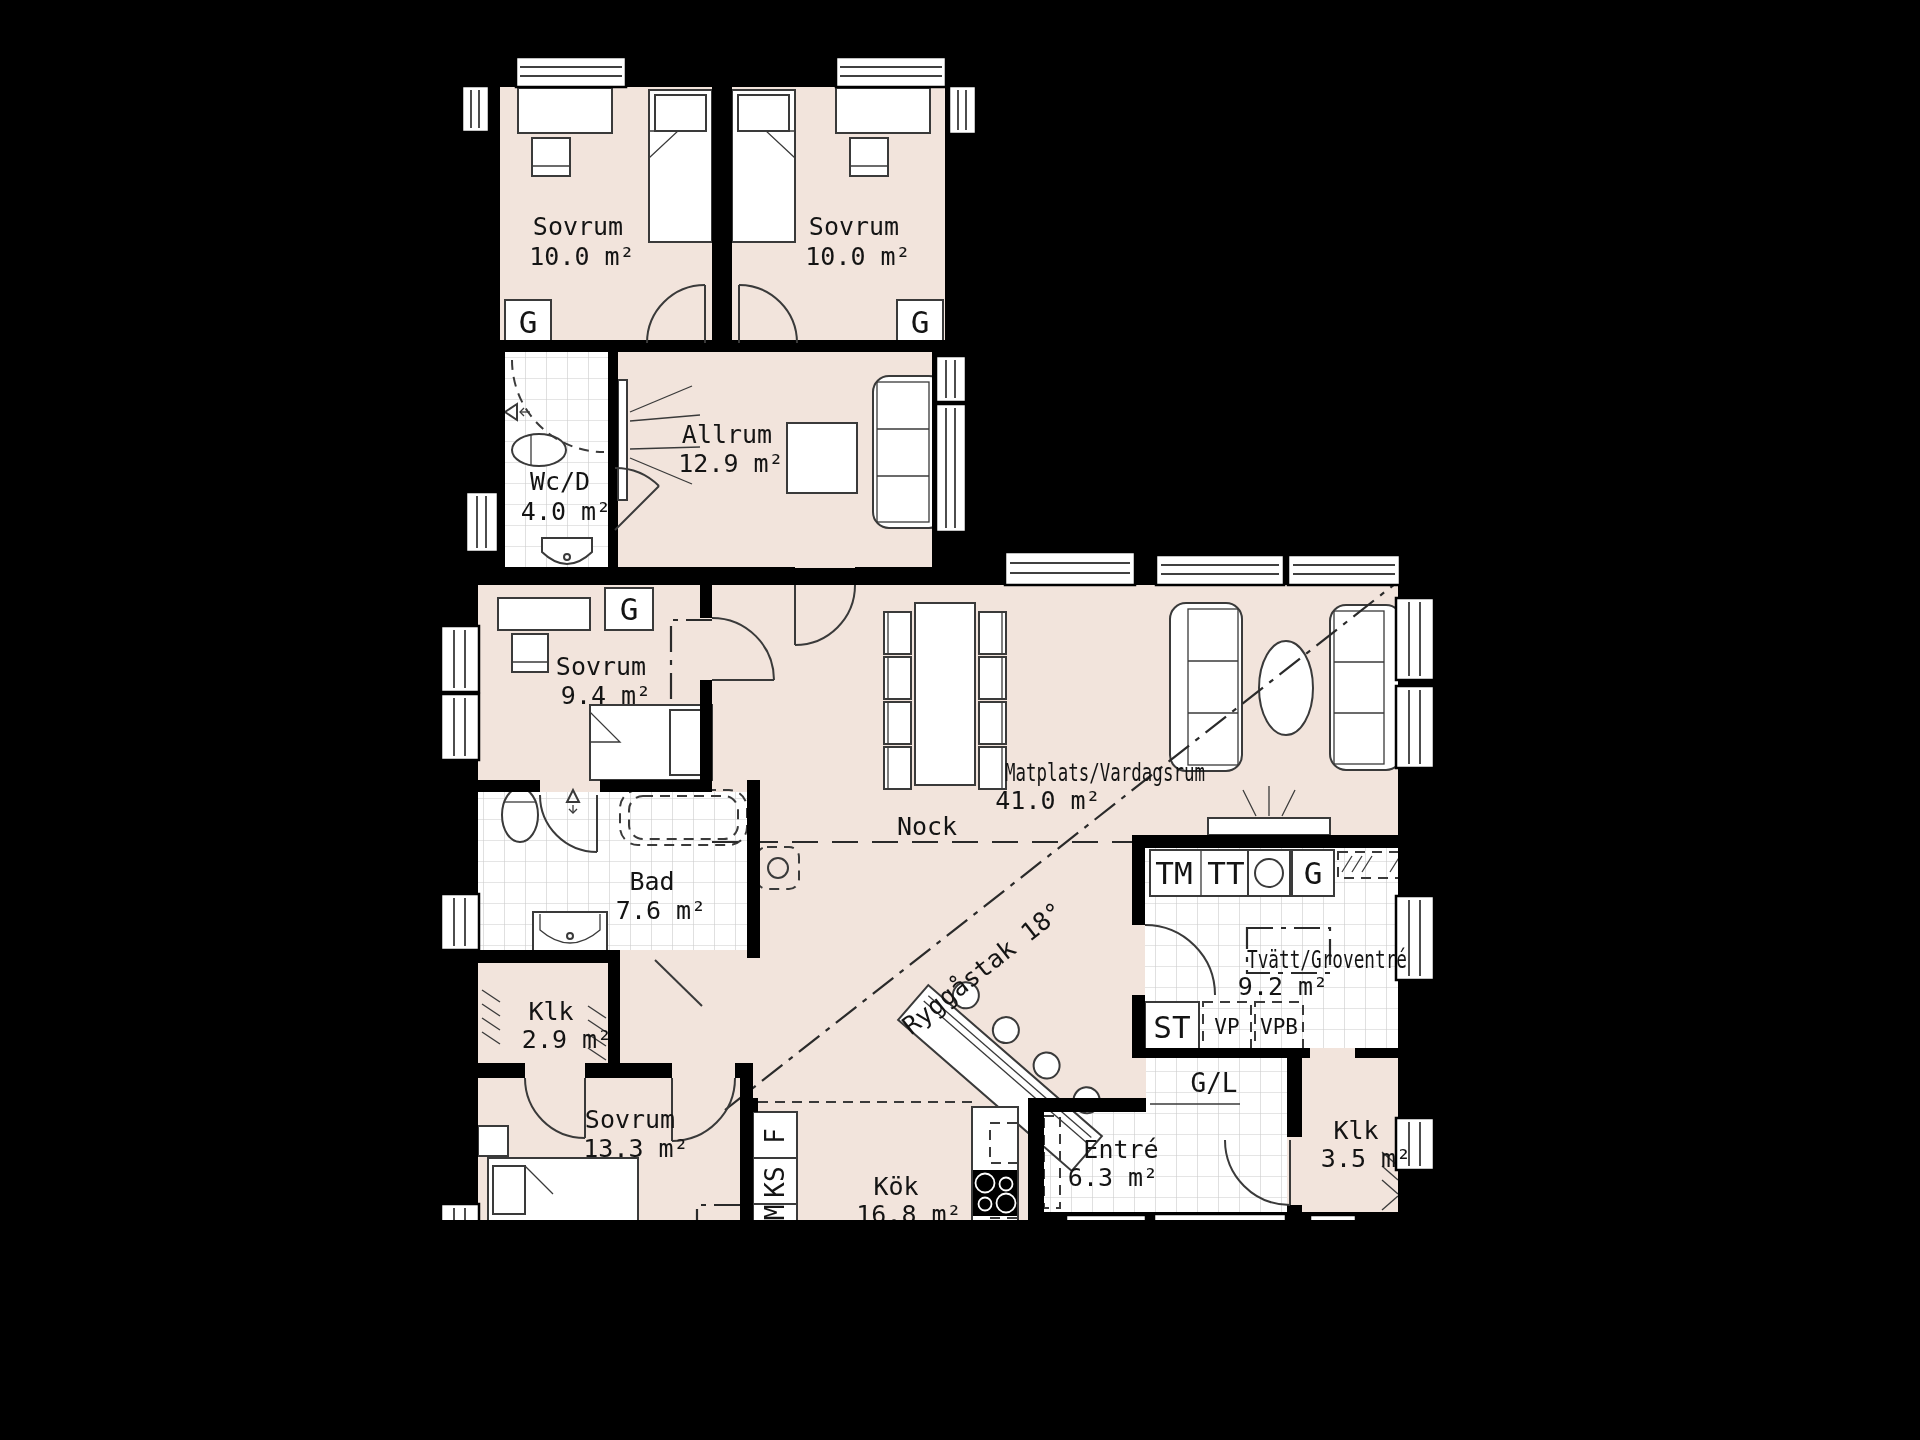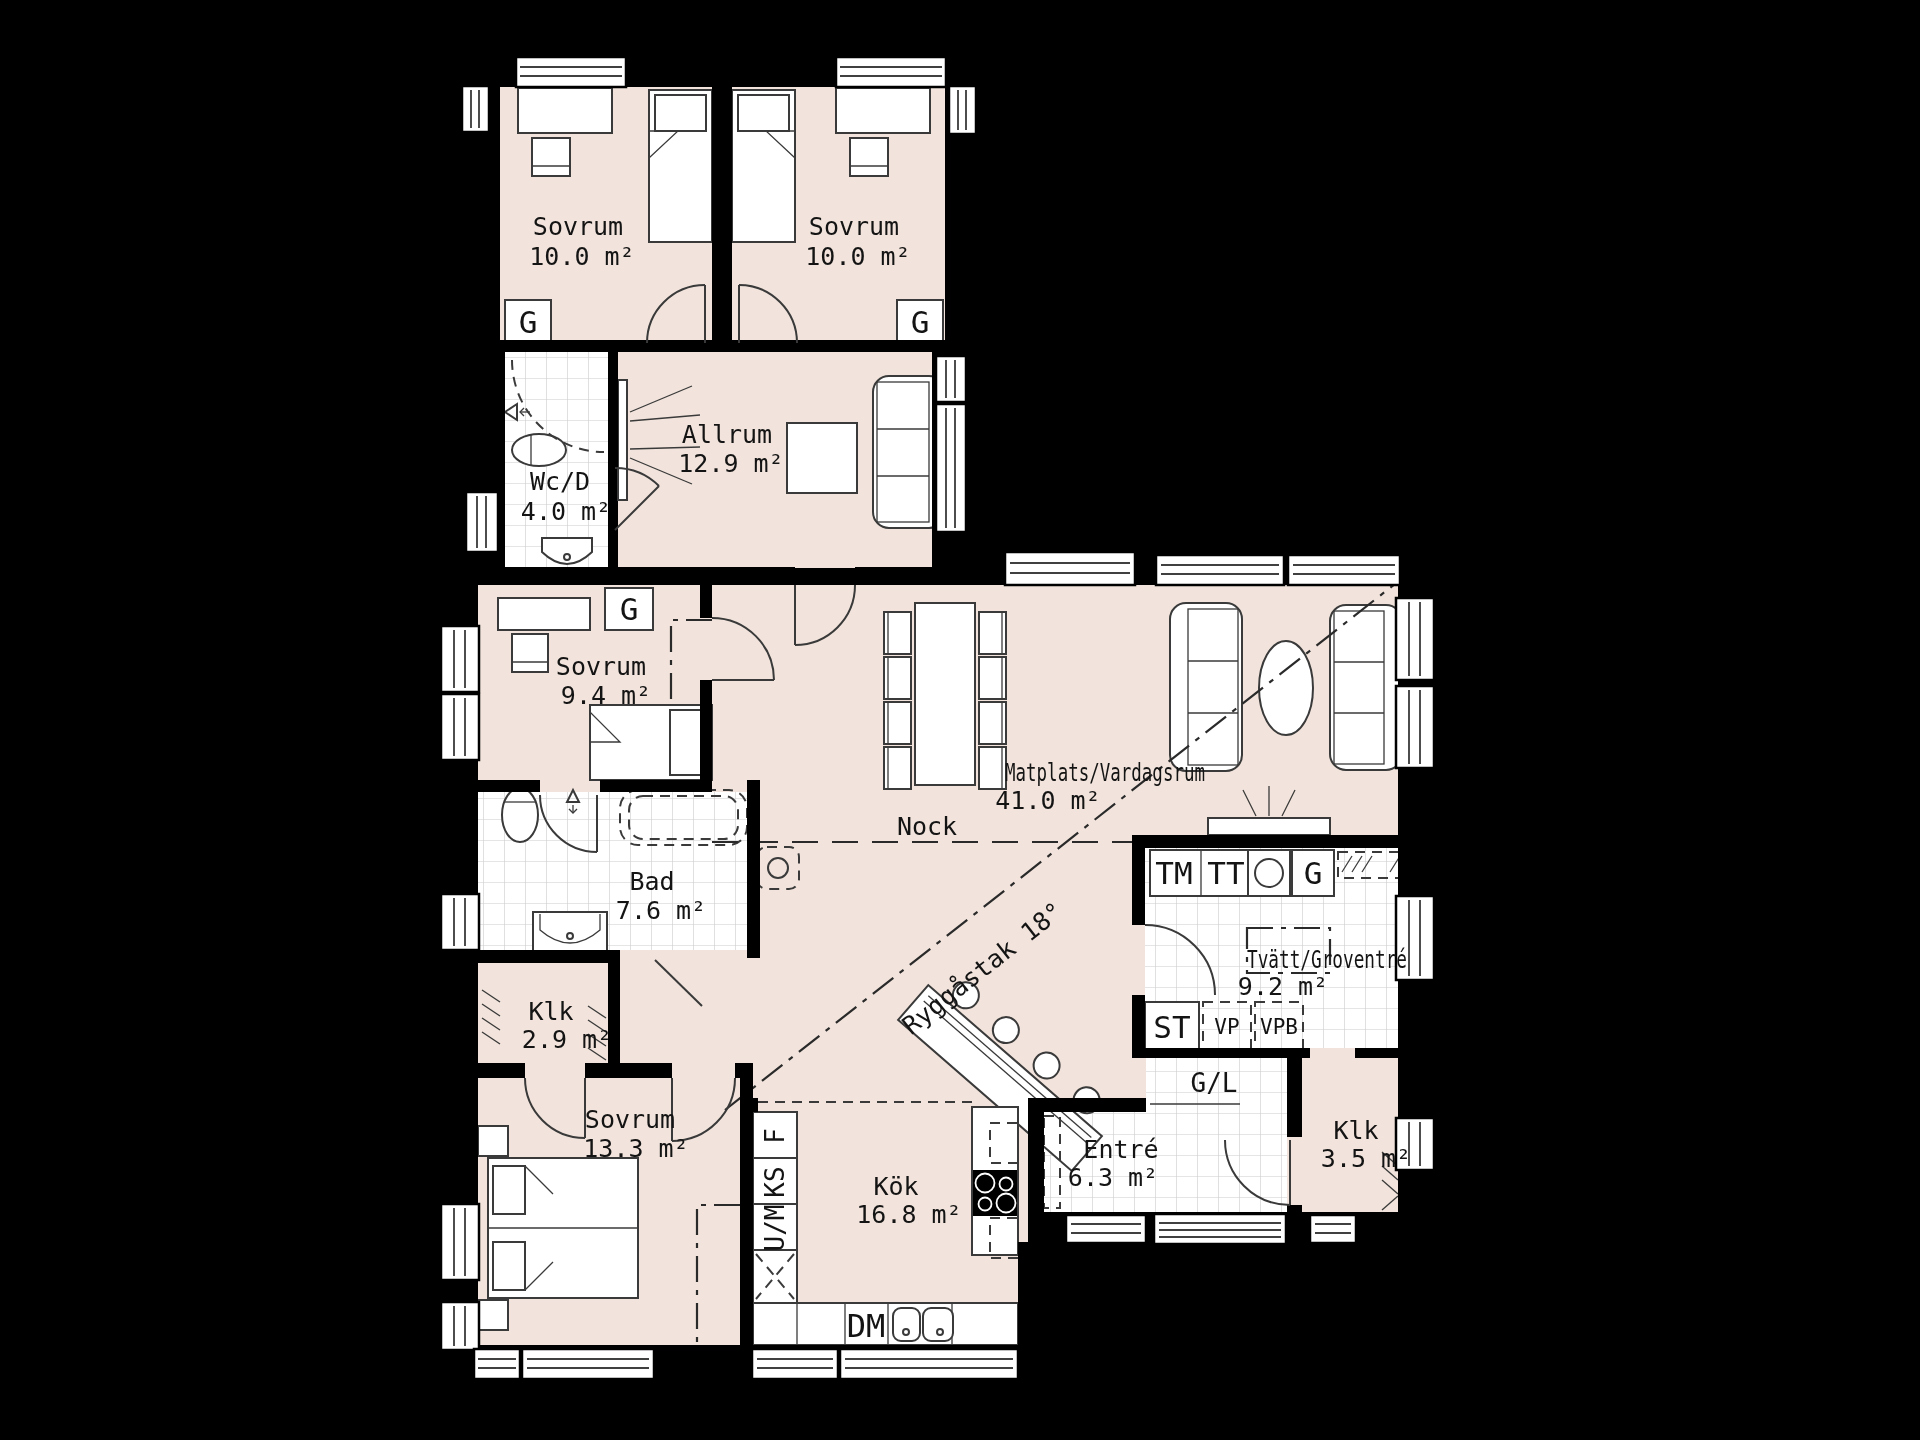--- a/index.html
+++ b/index.html
@@ -1,16 +1,16 @@
 <!DOCTYPE html>
 <html><head>
 <meta charset="utf-8">
 <style>
   html,body{margin:0;padding:0;background:#000;}
-  .stage{position:relative;width:1920px;height:1440px;background:#000;overflow:hidden;}
+  .stage{position:relative;width:1920px;height:1220px;background:#000;overflow:hidden;}
   svg{position:absolute;left:0;top:0;}
   .wall{fill:#000;stroke:none;}
   .s{fill:#fff;stroke:#3a3a3a;stroke-width:2;}
   .ln{fill:none;stroke:#3a3a3a;stroke-width:2;}
   .thin{fill:none;stroke:#3a3a3a;stroke-width:1.3;}
   .dash{fill:none;stroke:#3a3a3a;stroke-width:2;stroke-dasharray:10 7;}
   .nock{fill:none;stroke:#2a2a2a;stroke-width:2.2;stroke-dasharray:26 14;}
   .ddot{fill:none;stroke:#2a2a2a;stroke-width:2.2;stroke-dasharray:26 8 5 8;}
   .win{fill:#fff;stroke:#000;stroke-width:2.5;}
   .wline{fill:none;stroke:#000;stroke-width:1.4;}

